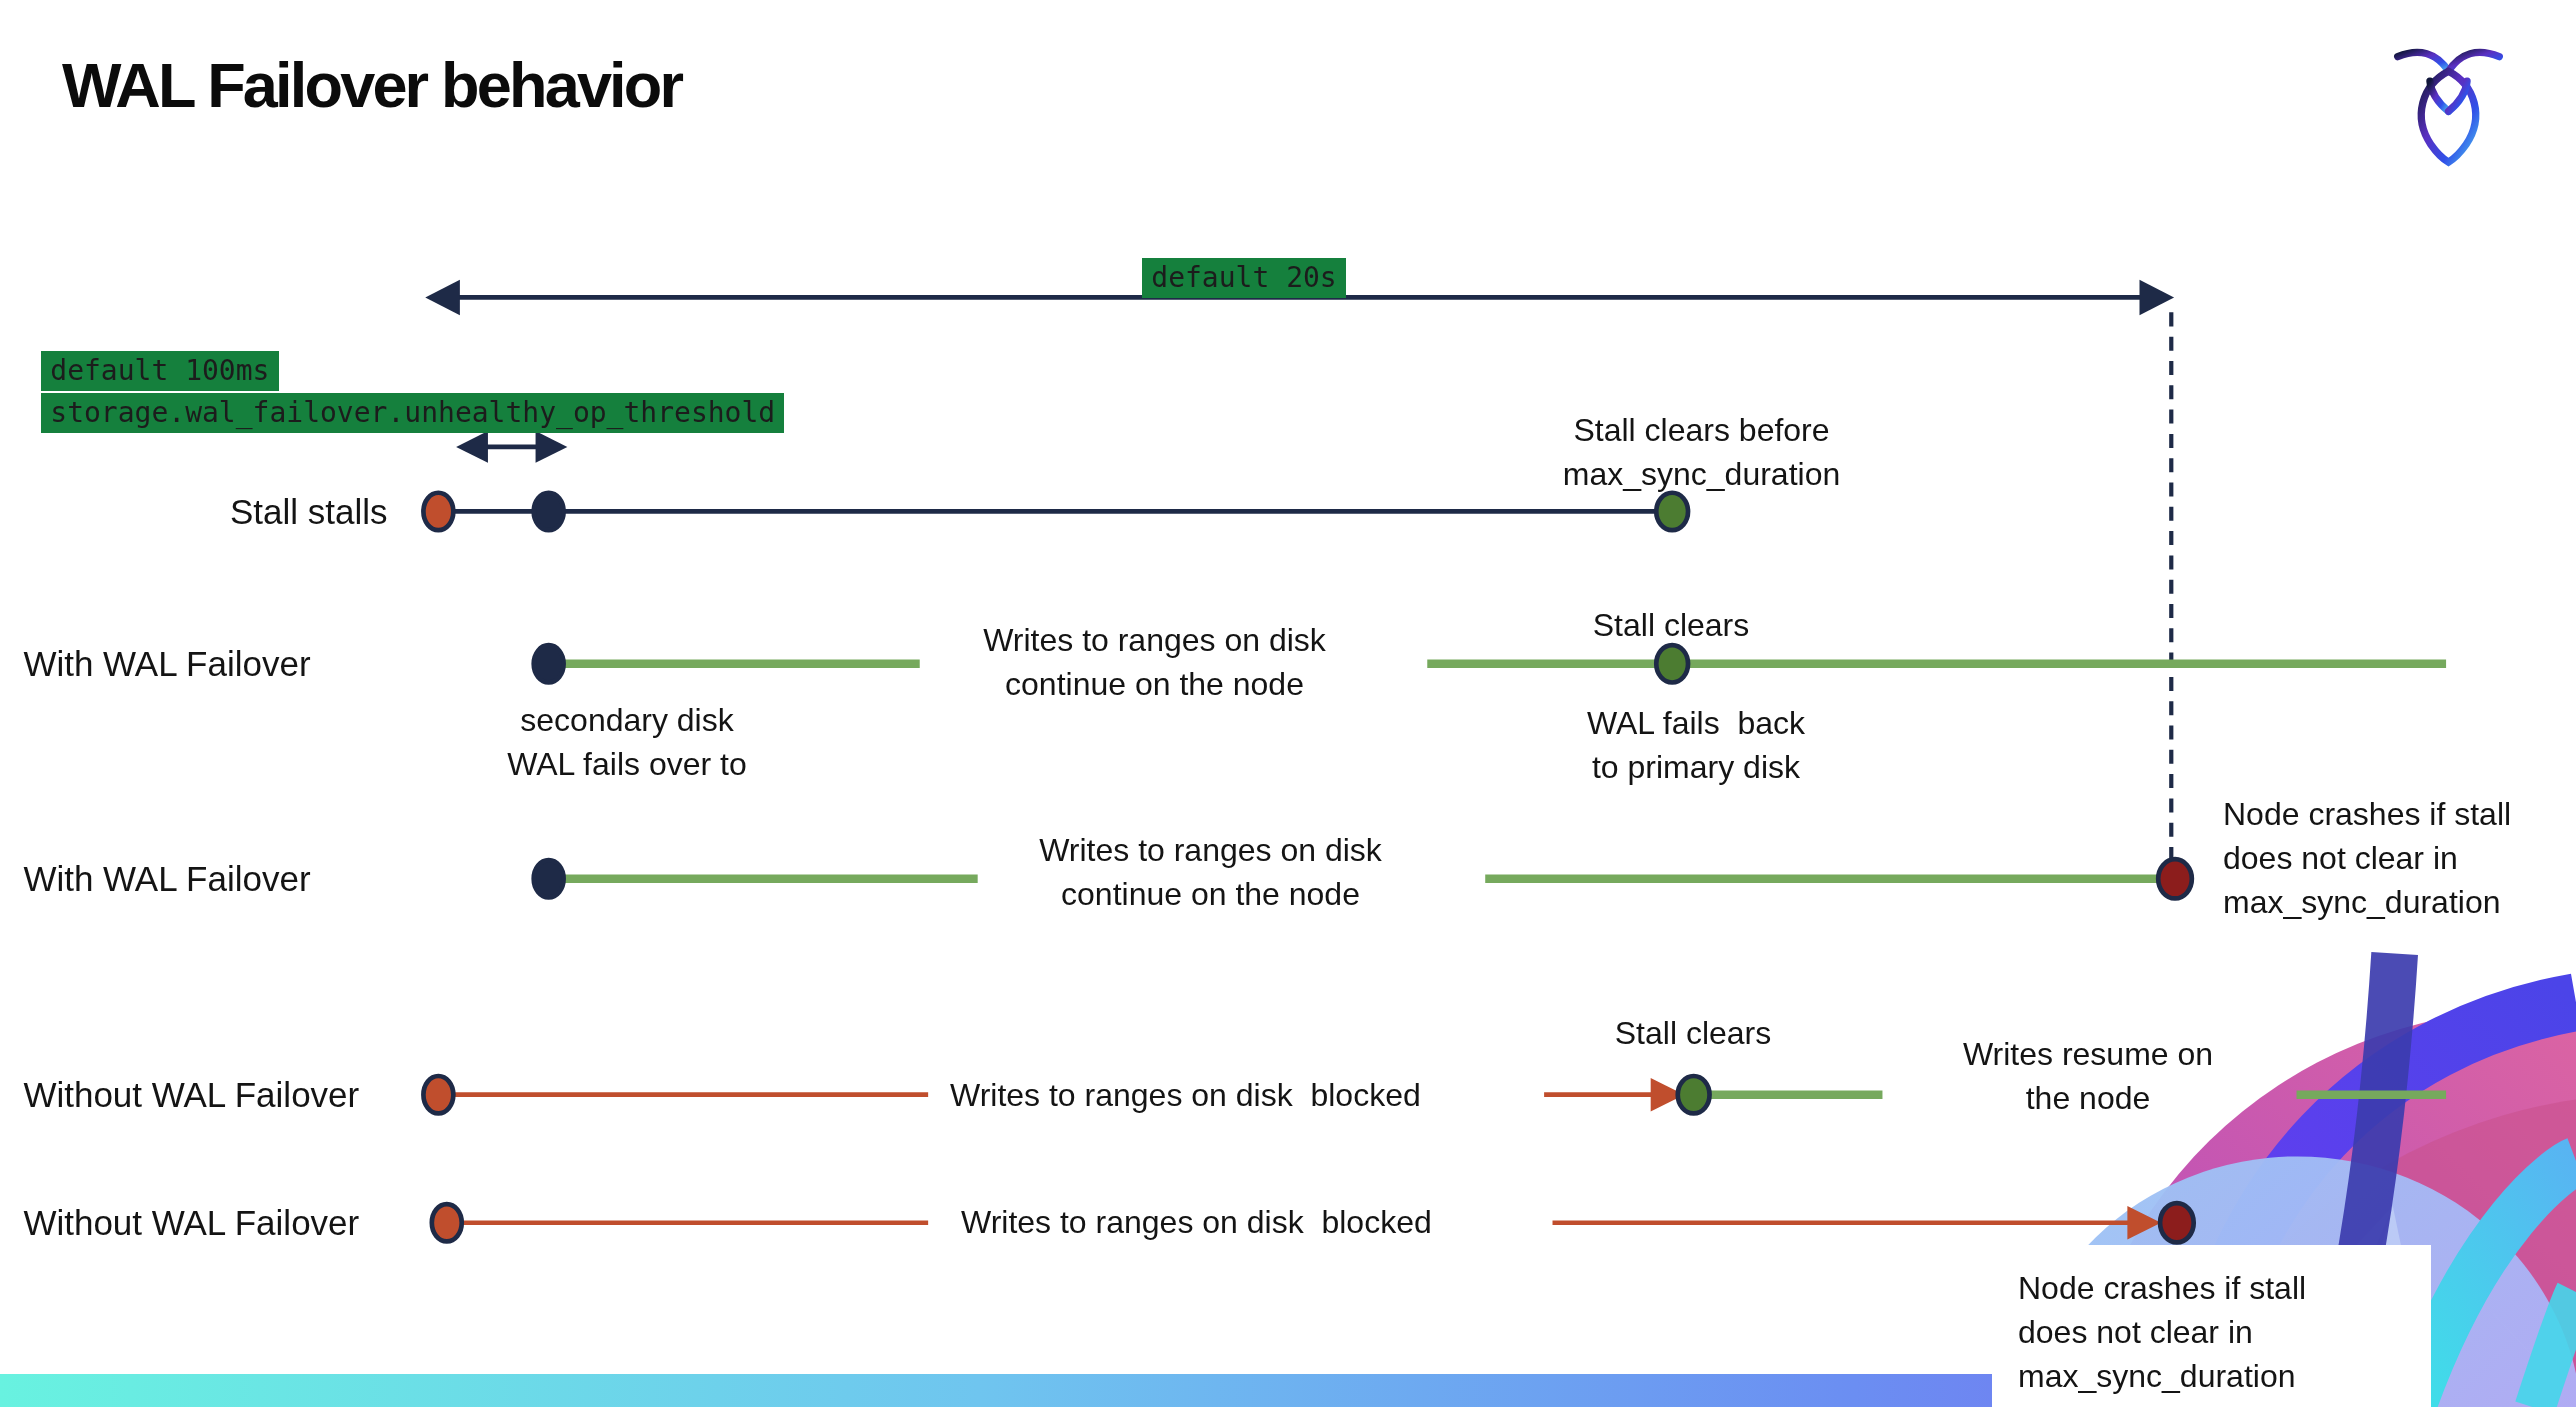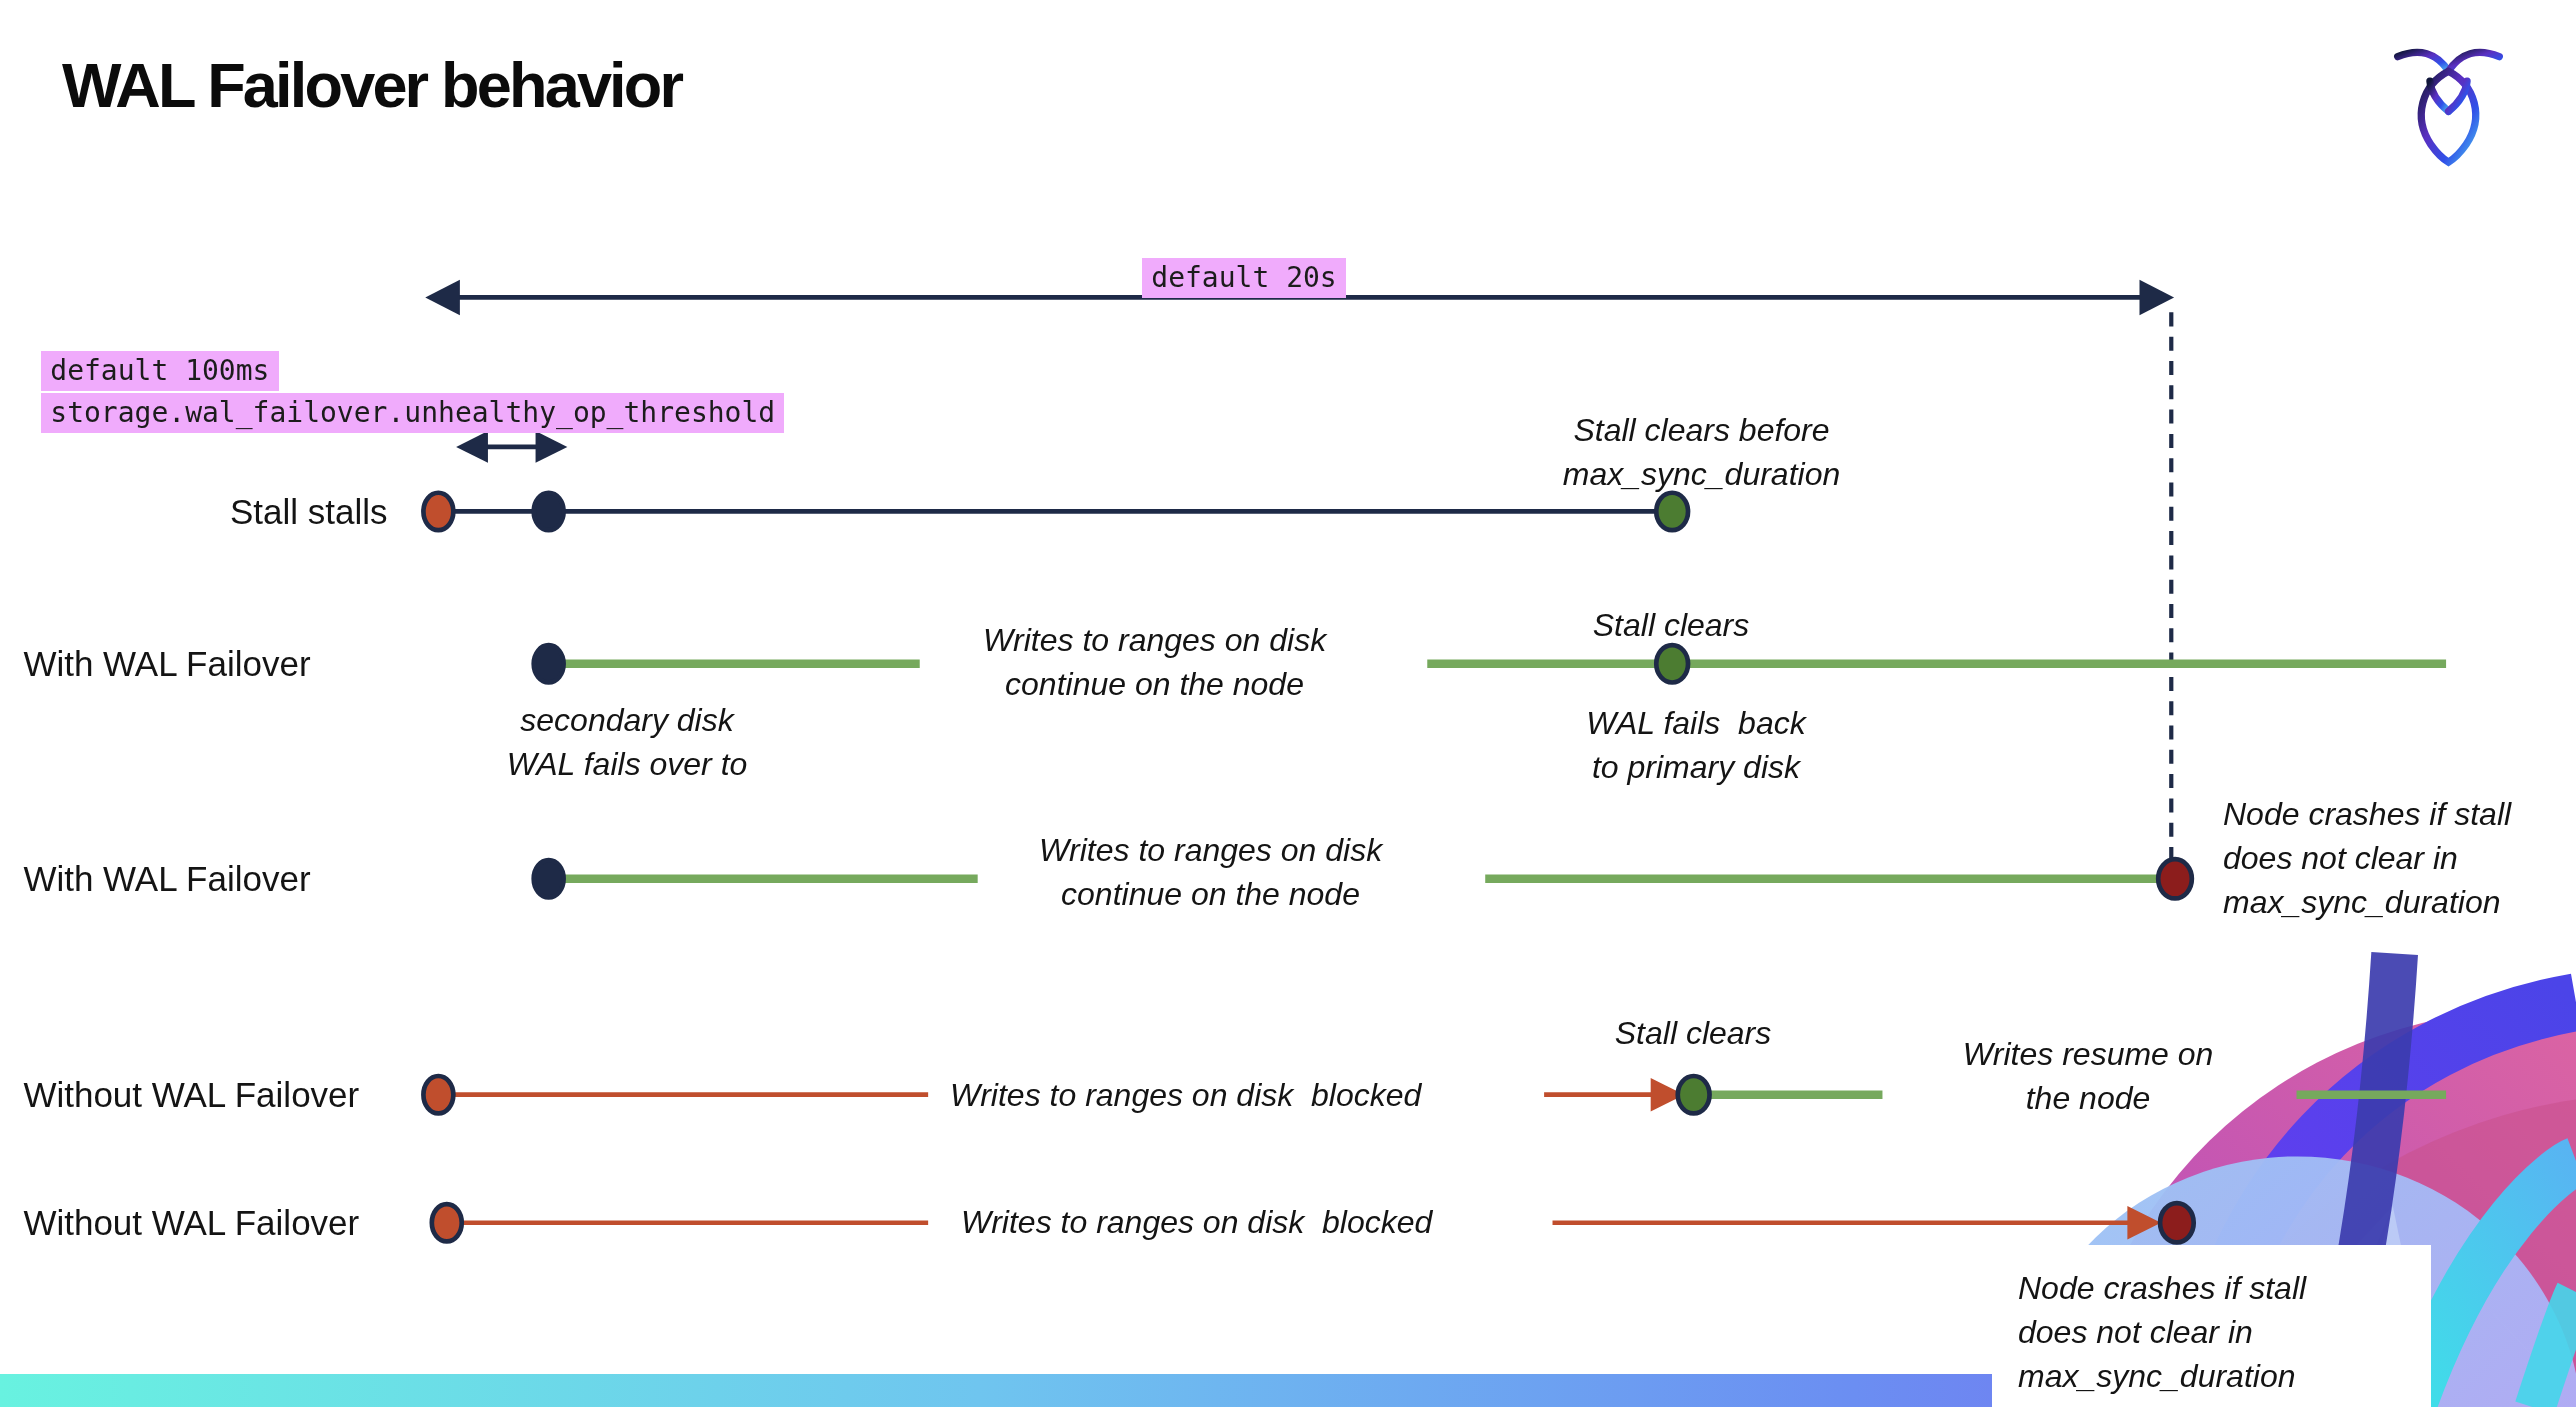--- a/index.html
+++ b/index.html
@@ -4,25 +4,25 @@
 <style>
   * { margin:0; padding:0; box-sizing:border-box; }
   html,body { width:2576px; height:1408px; background:#ffffff; overflow:hidden; position:relative;
               font-family:"Liberation Sans", sans-serif; color:#141414; }
   .abs { position:absolute; }
   #bottom-bar { left:0; top:1374px; width:2576px; height:34px; z-index:0;
     background:linear-gradient(90deg,#68f2e0 0%,#6fc5ef 38%,#6b8ef2 72%,#7a63ef 100%); }
   #diagram-svg { left:0; top:0; width:2576px; height:1408px; z-index:1; }
   #page-title { left:62px; top:49px; font-size:63px; font-weight:bold; letter-spacing:-2.8px; color:#0b0b0b; z-index:2; white-space:pre; }
   .code-chip { display:flex; flex-direction:column; align-items:flex-start; gap:2.8px; z-index:2; }
-  .code-chip span { display:inline-block; background:#f0abfc; color:#1c1c1c; padding:2.8px 9.3px;
+  .code-chip span { display:inline-block; background:#15803d; color:#1c1c1c; padding:2.8px 9.3px;
     font:28px/34px "DejaVu Sans Mono", monospace; white-space:pre; }
   .row-label { font-size:35px; line-height:41px; white-space:pre; z-index:2; }
   .ann { font-size:32px; line-height:44px; z-index:2; }
-  .ann div { white-space:pre;font-style:italic; }
+  .ann div { white-space:pre; }
   .center { text-align:center; }
   #crash-box { left:1992px; top:1245px; width:439px; height:163px; background:#ffffff; z-index:2; padding:20.6px 0 0 26px; }
   #logo-wrap { left:2385px; top:41px; width:127px; height:127px; z-index:2; }
 </style>
 </head>
 <body>
 
 <div id="bottom-bar" class="abs"></div>
 
 <svg id="diagram-svg" class="abs" viewBox="0 0 2756 1506">

